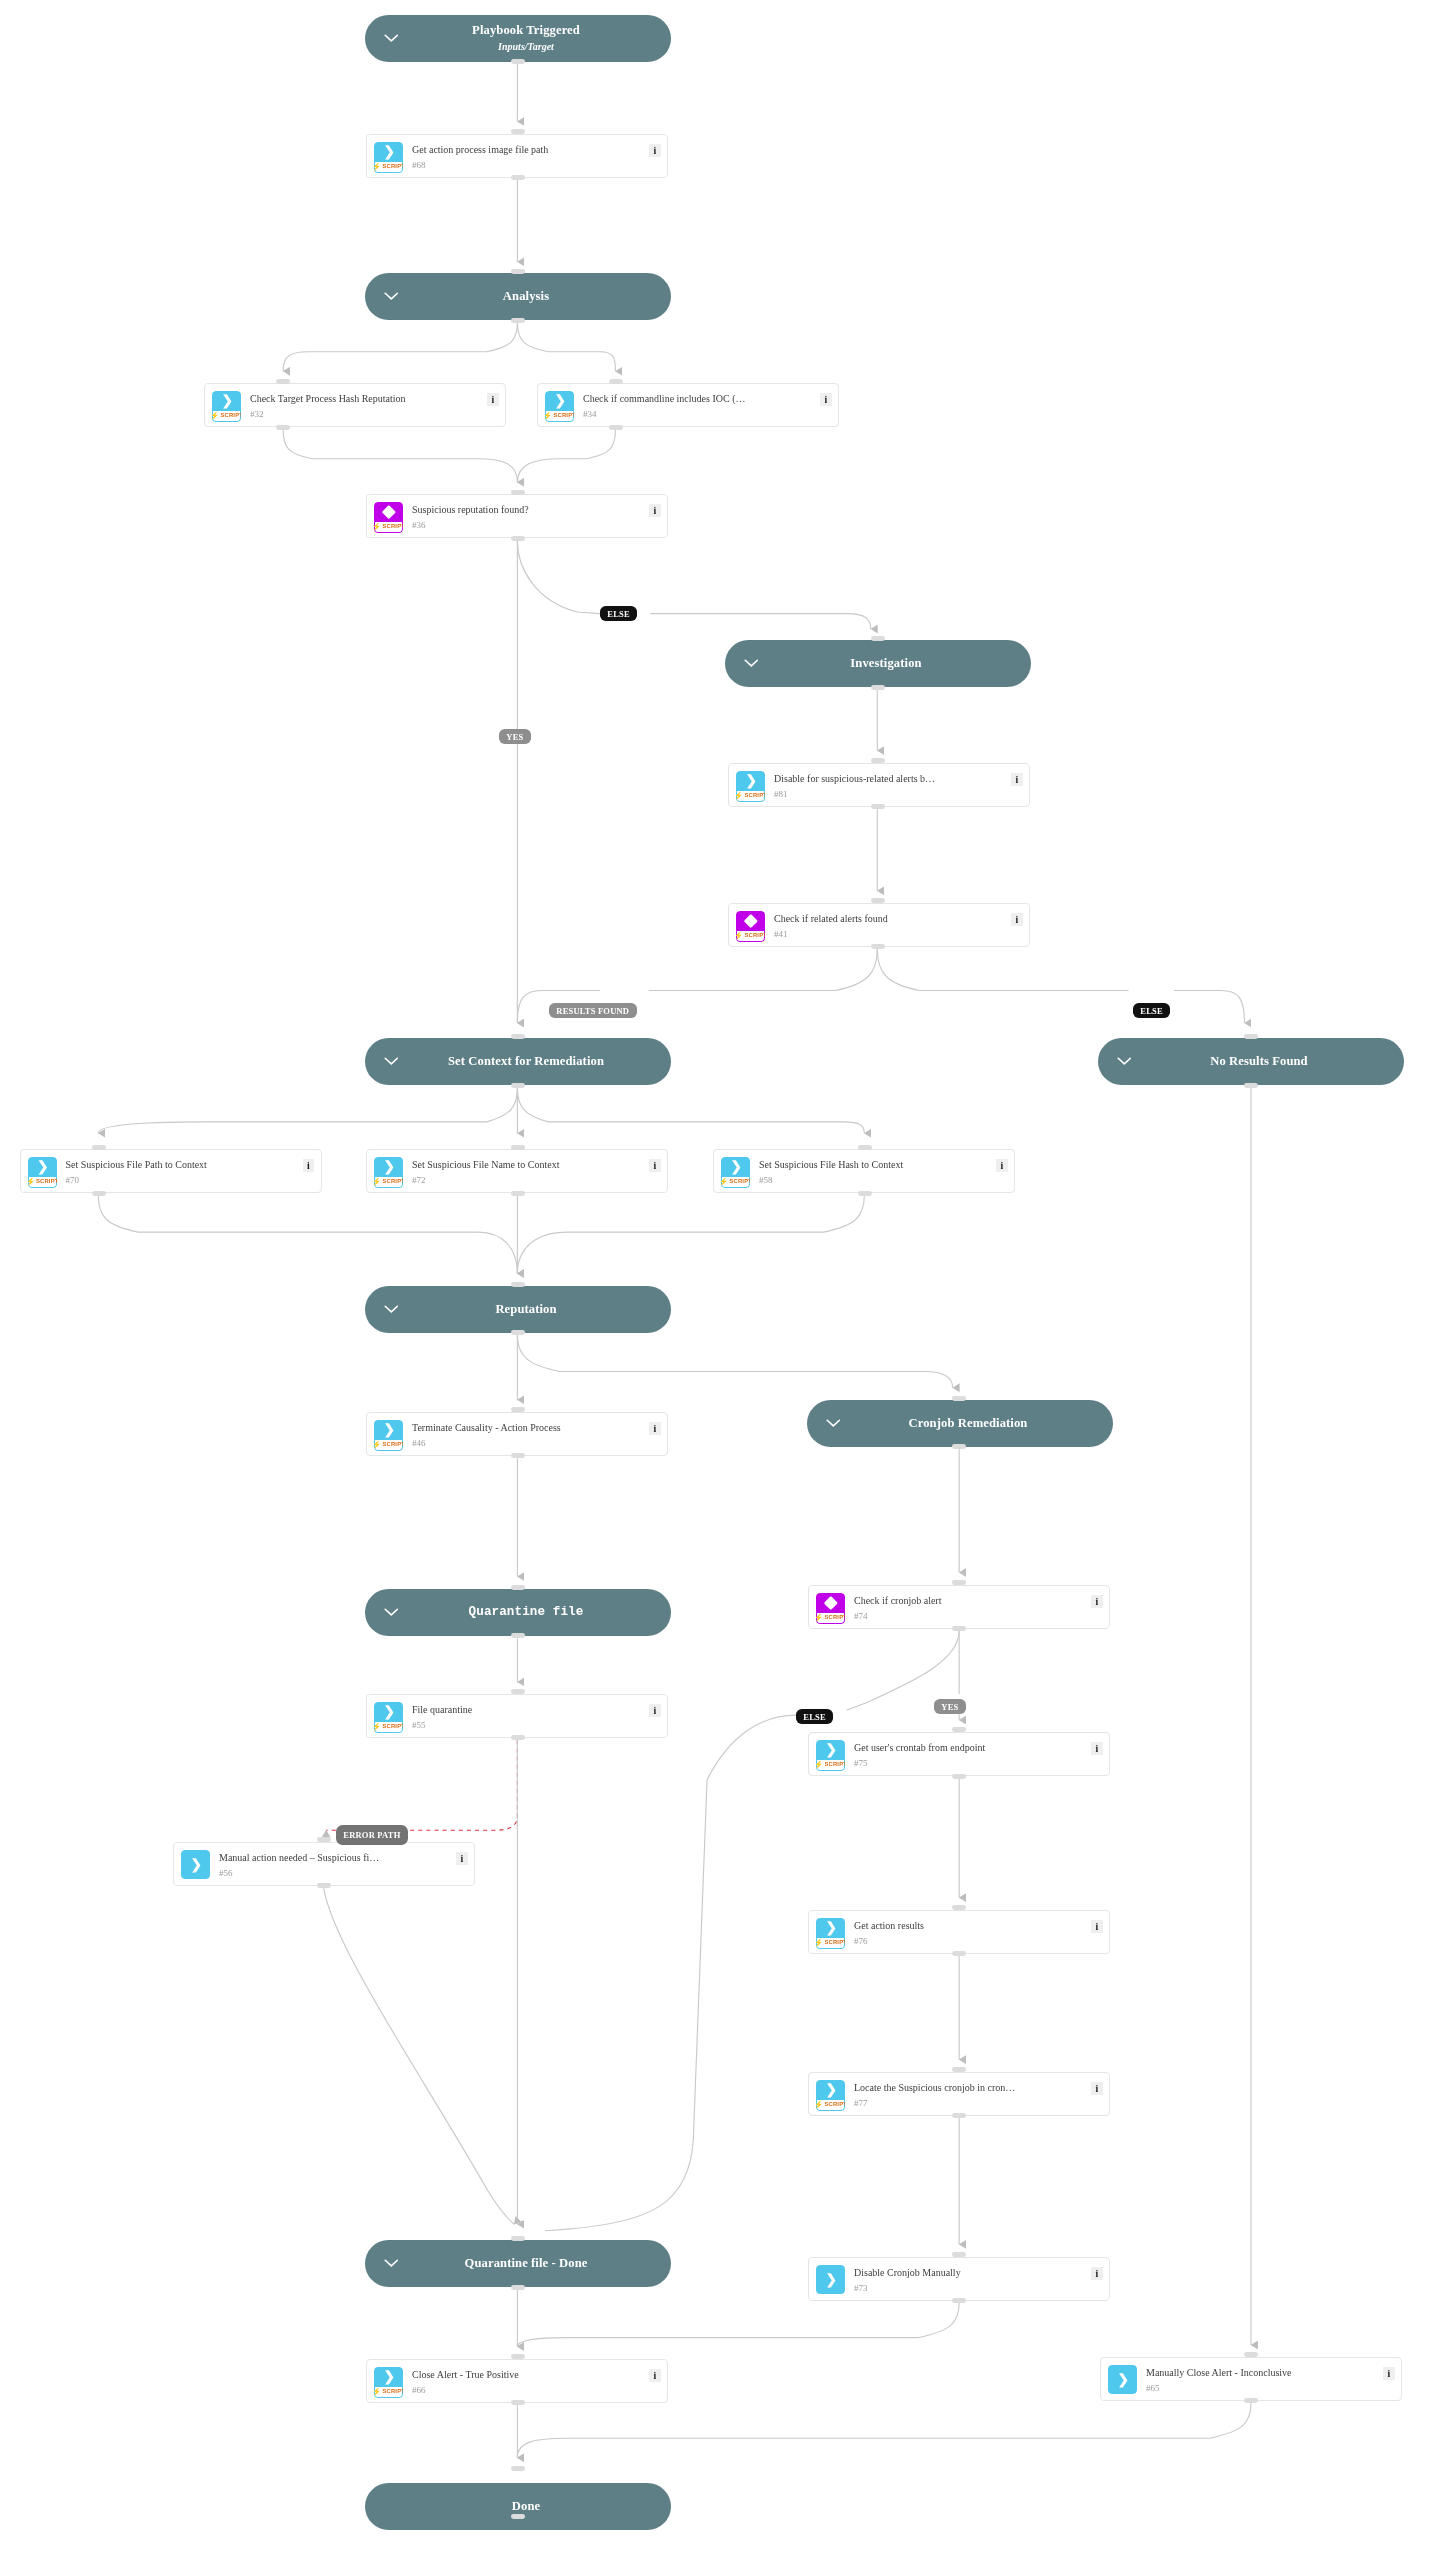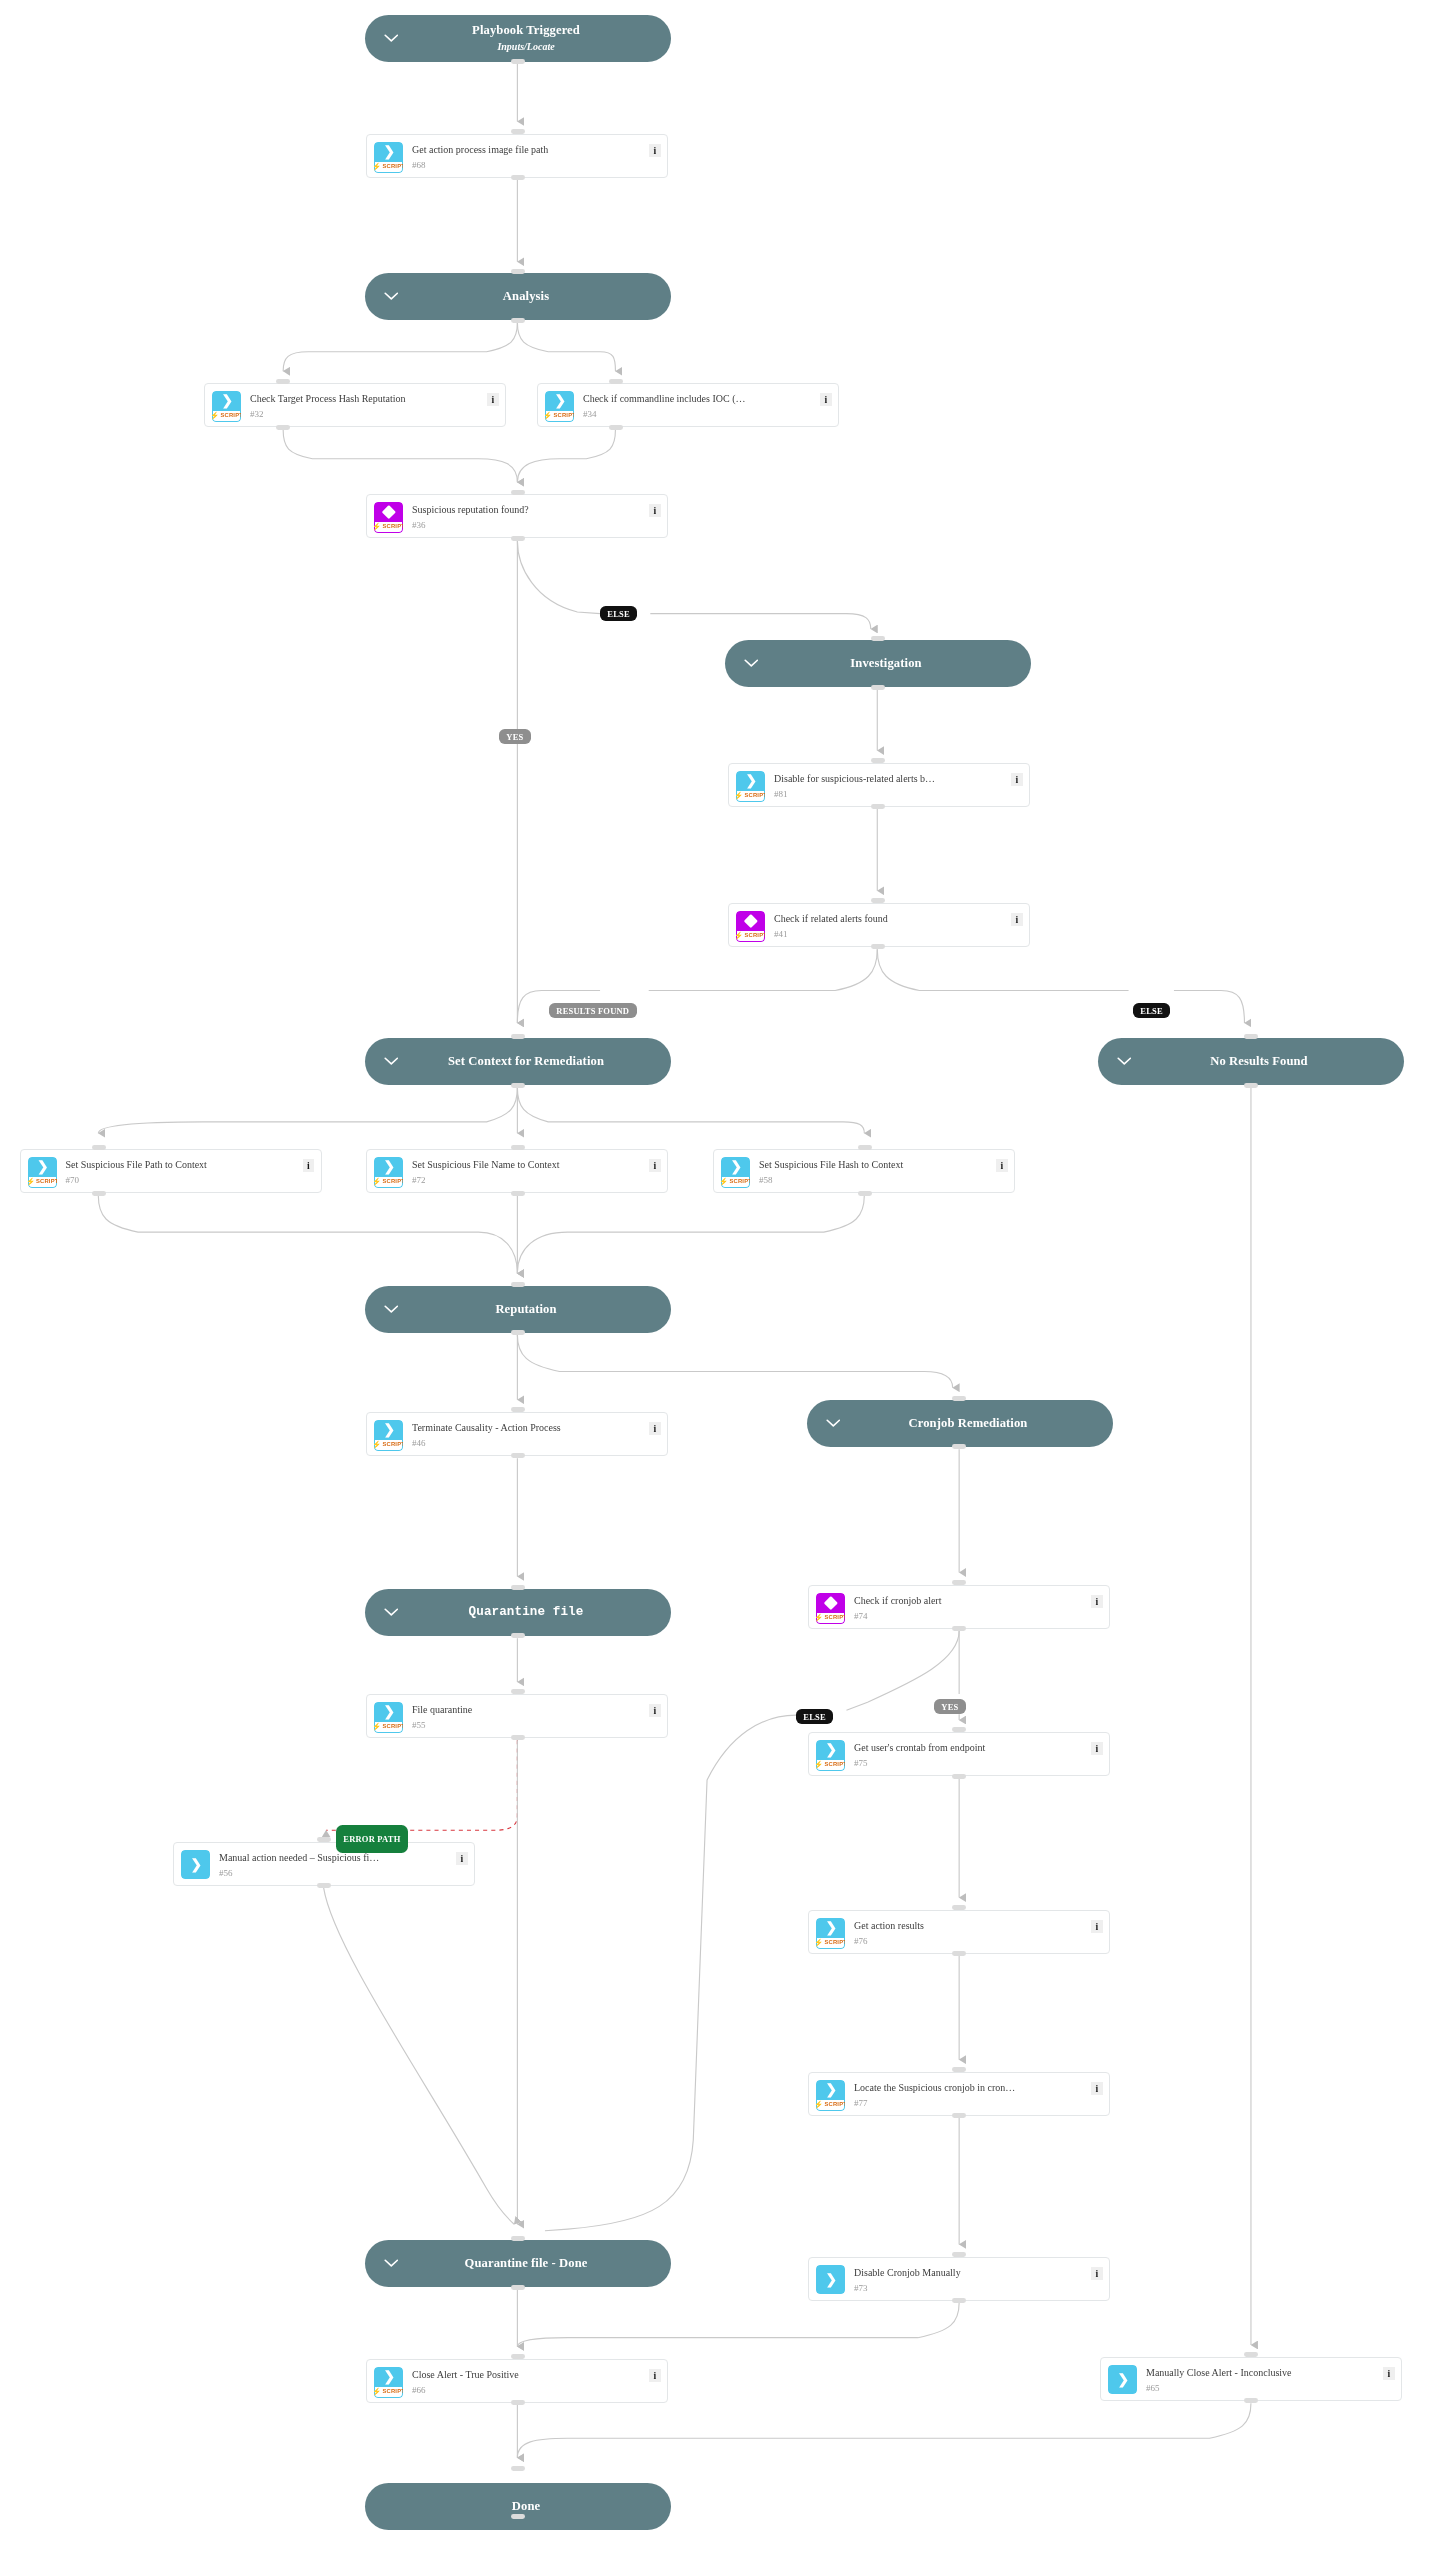--- a/index.html
+++ b/index.html
@@ -185,21 +185,21 @@
     align-items:center;
     justify-content:center;
     padding:0 7.3px;
     height:15.4px;
     box-sizing:border-box;
     z-index:7;
     white-space:nowrap;
   }
   .pill.black{background:#111111;}
   .pill.grey{background:#8e8e8e;}
-  .pill.red{background:#15803d;border-radius:6.5px;height:28px;}
+  .pill.red{background:#737373;border-radius:6.5px;height:20px;}
 </style>
 </head>
 <body>
 
 <div id="canvas">
 
   <svg id="wires" viewBox="0 0 1771 3178" xmlns="http://www.w3.org/2000/svg">
     <defs>
       <marker id="ah" markerWidth="11" markerHeight="9" refX="5.5" refY="8.6" orient="auto" markerUnits="userSpaceOnUse">
         <path d="M0,0 L11,0 L5.5,9 Z" fill="#bdbdbd"></path>
@@ -284,21 +284,21 @@
 
   <div id="sections-layer">
       <div class="section-node" style="left: 365px; top: 14.6px; width: 306px; height: 47px;">
         <span class="section-chev">
           <svg width="14.6" height="9" viewBox="0 0 18 11">
             <path d="M1.5 1.5 L9 8.5 L16.5 1.5" fill="none" stroke="#ffffff" stroke-width="2" stroke-linecap="round" stroke-linejoin="round"></path>
           </svg>
         </span>
         <div class="section-text">
           <div class="section-title">Playbook Triggered</div>
-          <div class="section-sub">Inputs/Locate</div>
+          <div class="section-sub">Inputs/Target</div>
         </div>
       </div>
       <div class="section-node" style="left: 365px; top: 273px; width: 306px; height: 47px;">
         <span class="section-chev">
           <svg width="14.6" height="9" viewBox="0 0 18 11">
             <path d="M1.5 1.5 L9 8.5 L16.5 1.5" fill="none" stroke="#ffffff" stroke-width="2" stroke-linecap="round" stroke-linejoin="round"></path>
           </svg>
         </span>
         <div class="section-text">
           <div class="section-title">Analysis</div>

